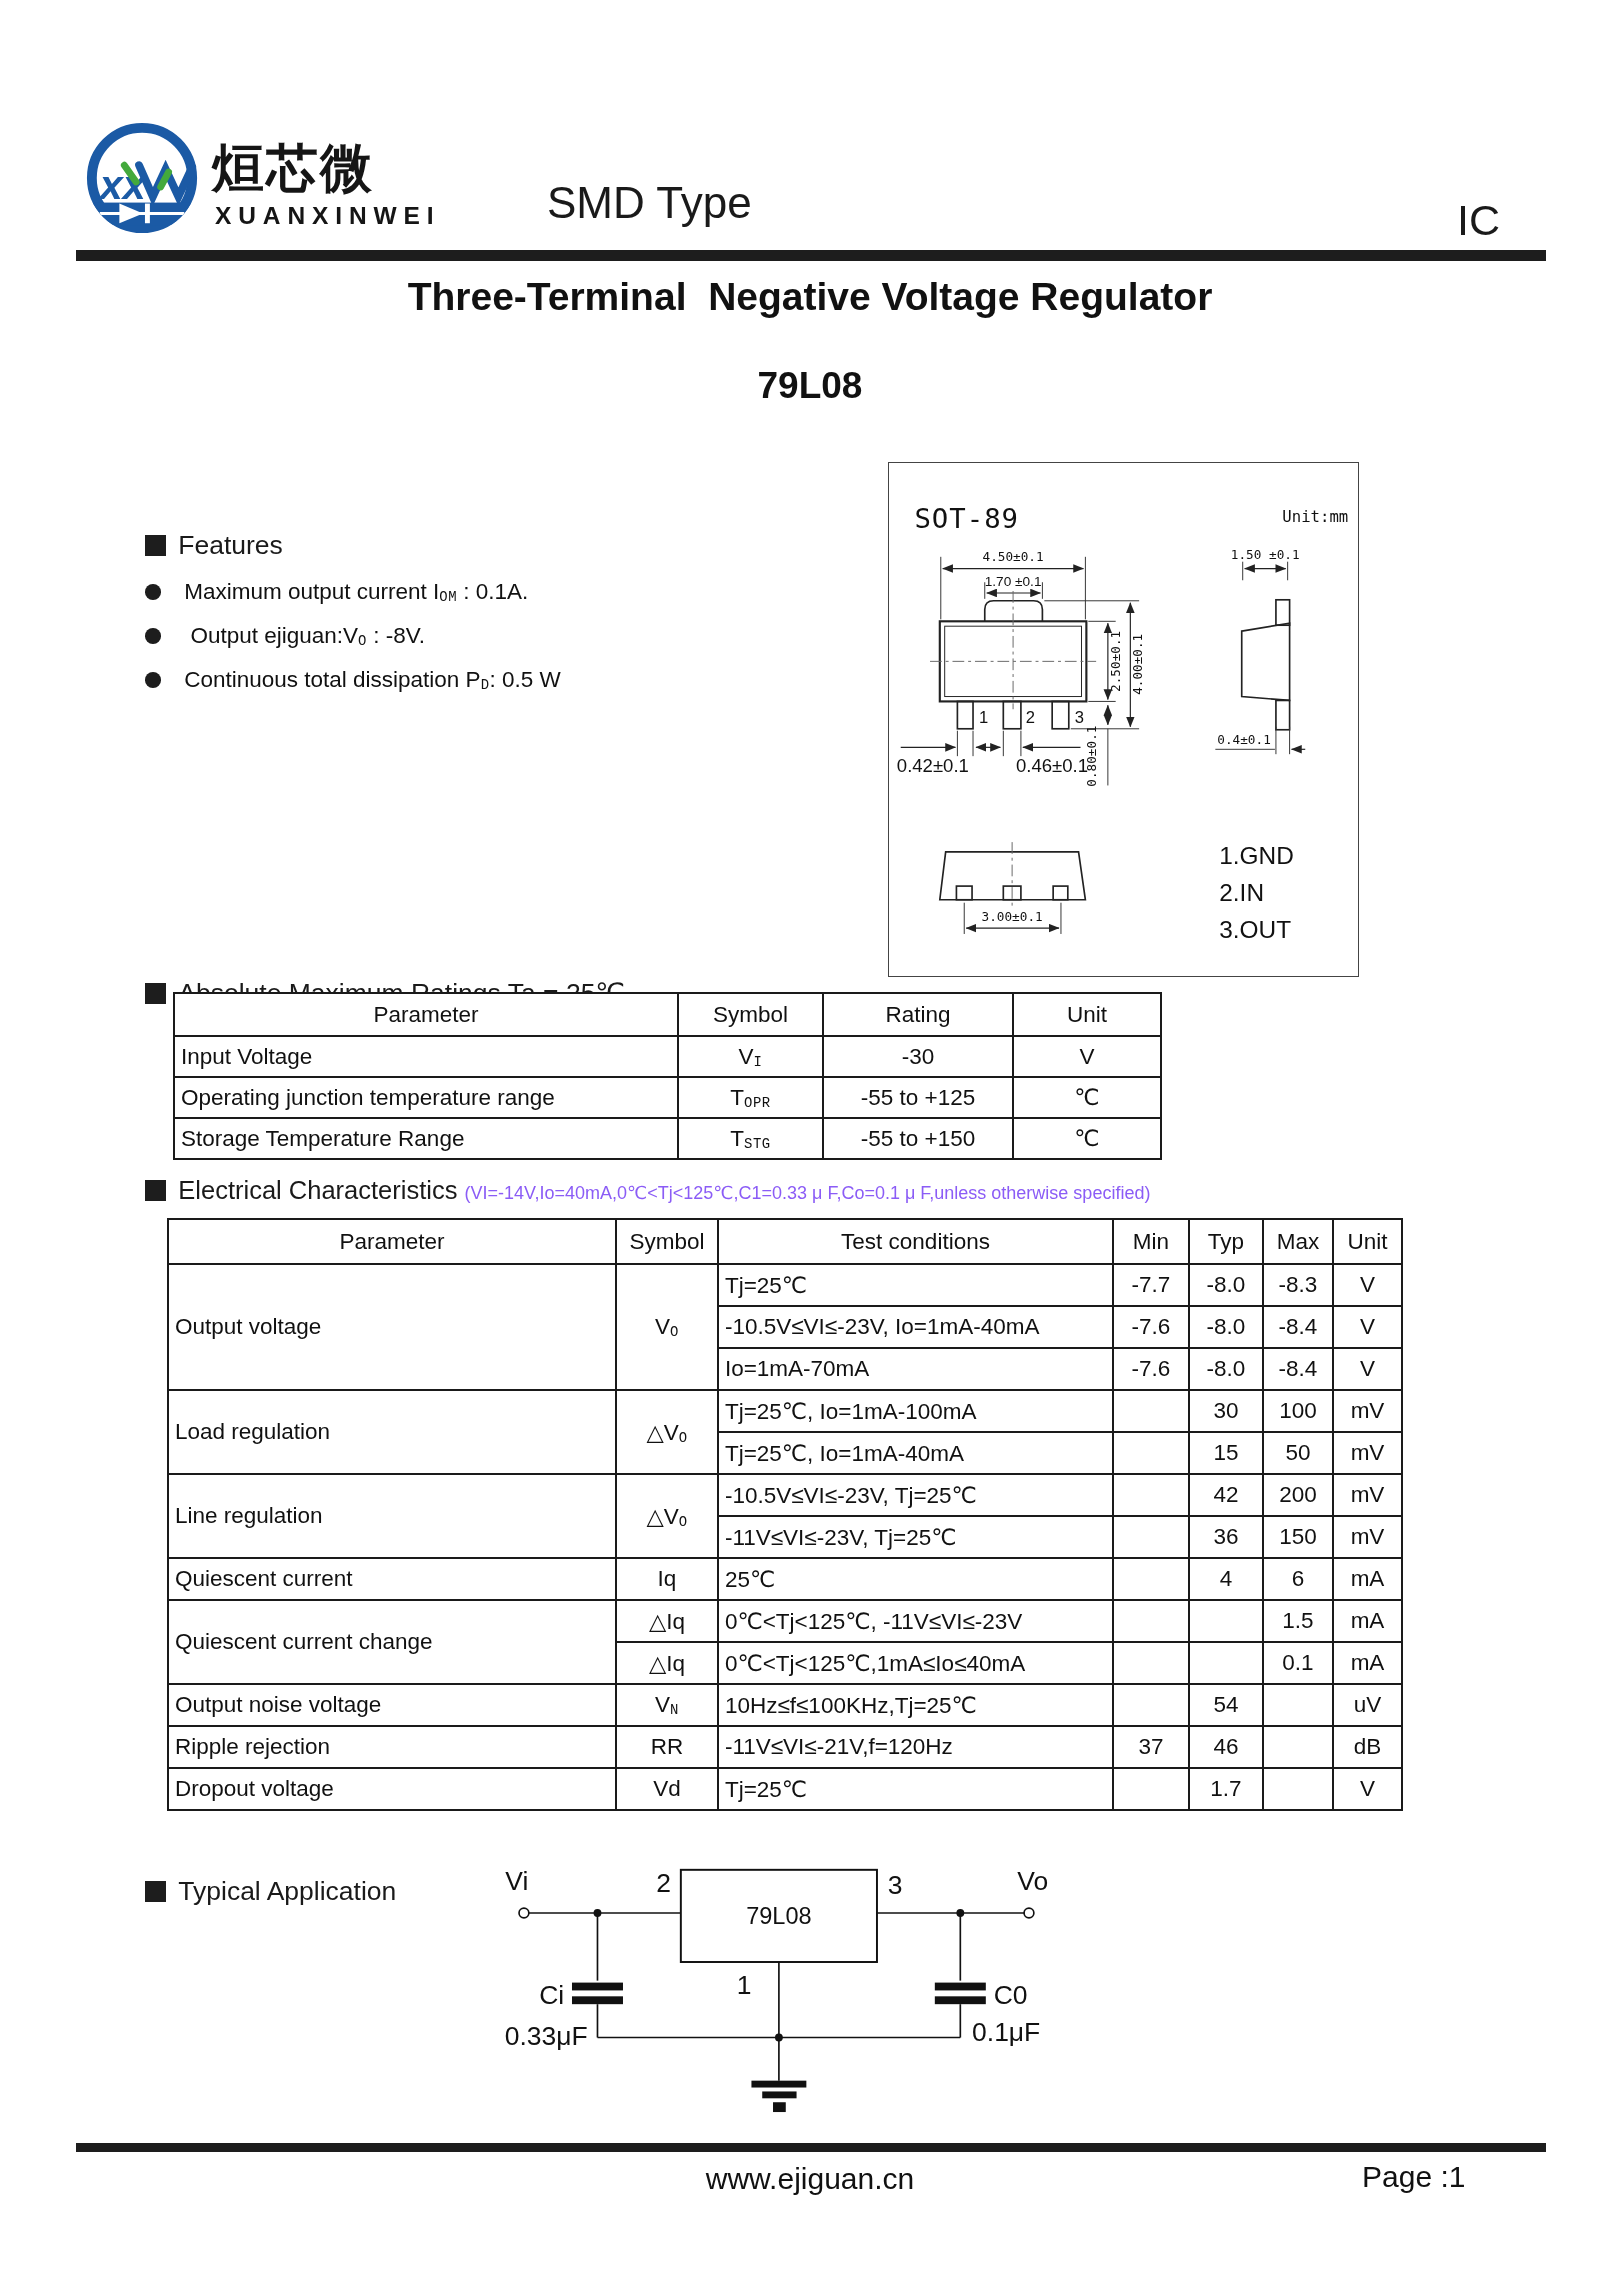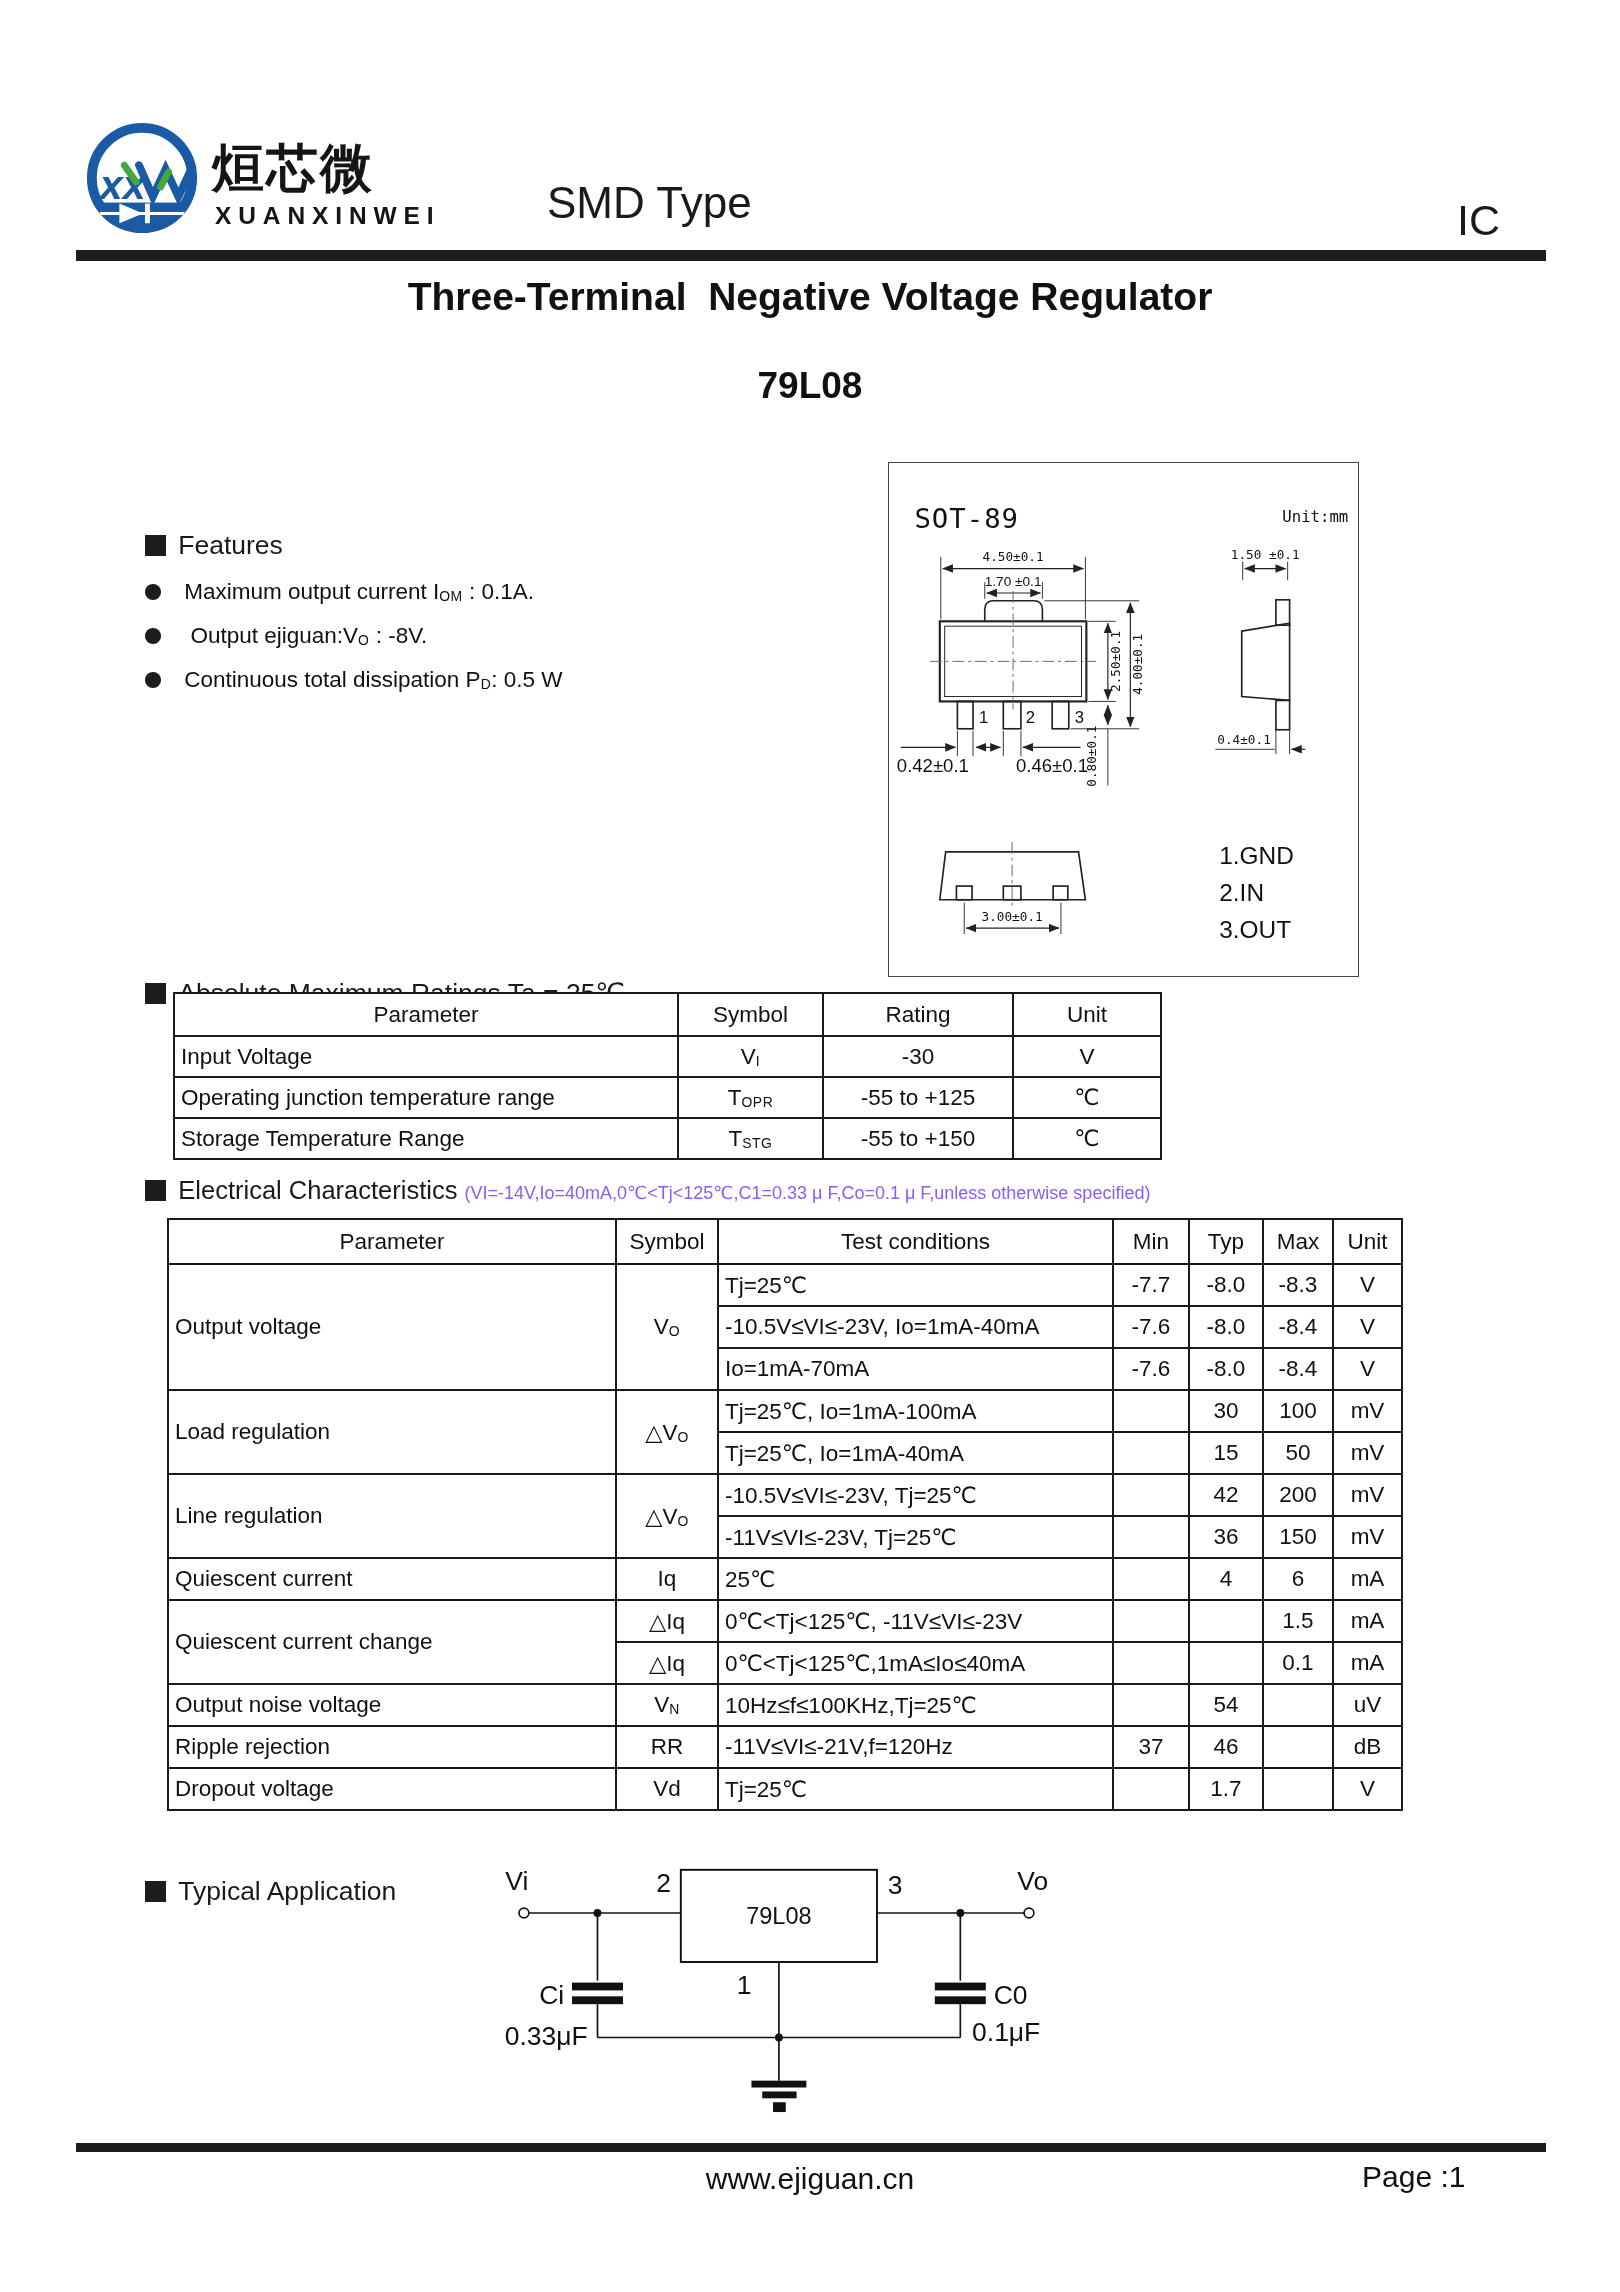--- a/index.html
+++ b/index.html
@@ -17,21 +17,21 @@
   .part-number{left:0;width:1620px;top:365px;text-align:center;font-size:37px;font-weight:bold;}
   
   .sec-h{font-size:26.5px;color:#1a1a1a;white-space:nowrap;}
   .sq{display:inline-block;width:20.6px;height:20.6px;background:#1d1d1d;margin-right:12.7px;vertical-align:-2px;}
   .note{font-size:18px;color:#8b5cf6;}
   
   .features{left:145px;top:530px;width:686px;}
   .feat-row{margin-top:16.7px;font-size:22.5px;line-height:27.4px;height:27.4px;white-space:nowrap;}
   .features .sec-h{margin-bottom:9.8px;}
   .dot{display:inline-block;width:15.7px;height:15.7px;border-radius:50%;background:#1d1d1d;margin-right:23.5px;vertical-align:-1px;}
-  .ss{font-size:0.62em;position:relative;top:0.15em;letter-spacing:0.5px;}
+  .ss{font-size:0.62em;position:relative;top:0.15em;letter-spacing:0.5px;font-family:Liberation Mono, monospace;}
   
   .draw-box{left:888px;top:462px;width:469px;height:513px;border:1.5px solid #444;}
   
   table.tbl{border-collapse:collapse;table-layout:fixed;border:2.9px solid #1a1a1a;background:#fff;}
   table.tbl th,table.tbl td{border:2.4px solid #1a1a1a;font-weight:normal;font-size:22.5px;color:#111;
       padding:0 5.9px;overflow:hidden;white-space:nowrap;}
   table.tbl th{border-bottom:2.9px solid #1a1a1a;text-align:center;}
   .cl-l{text-align:left;padding-left:8.8px;}
   .cl-c{text-align:center;}
   #abs-table{width:987px;}

